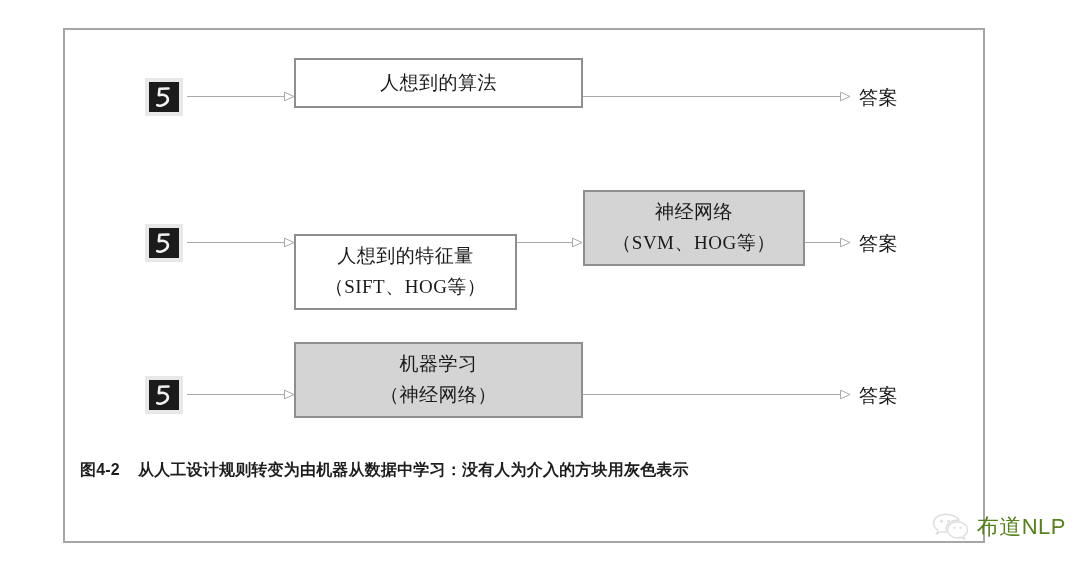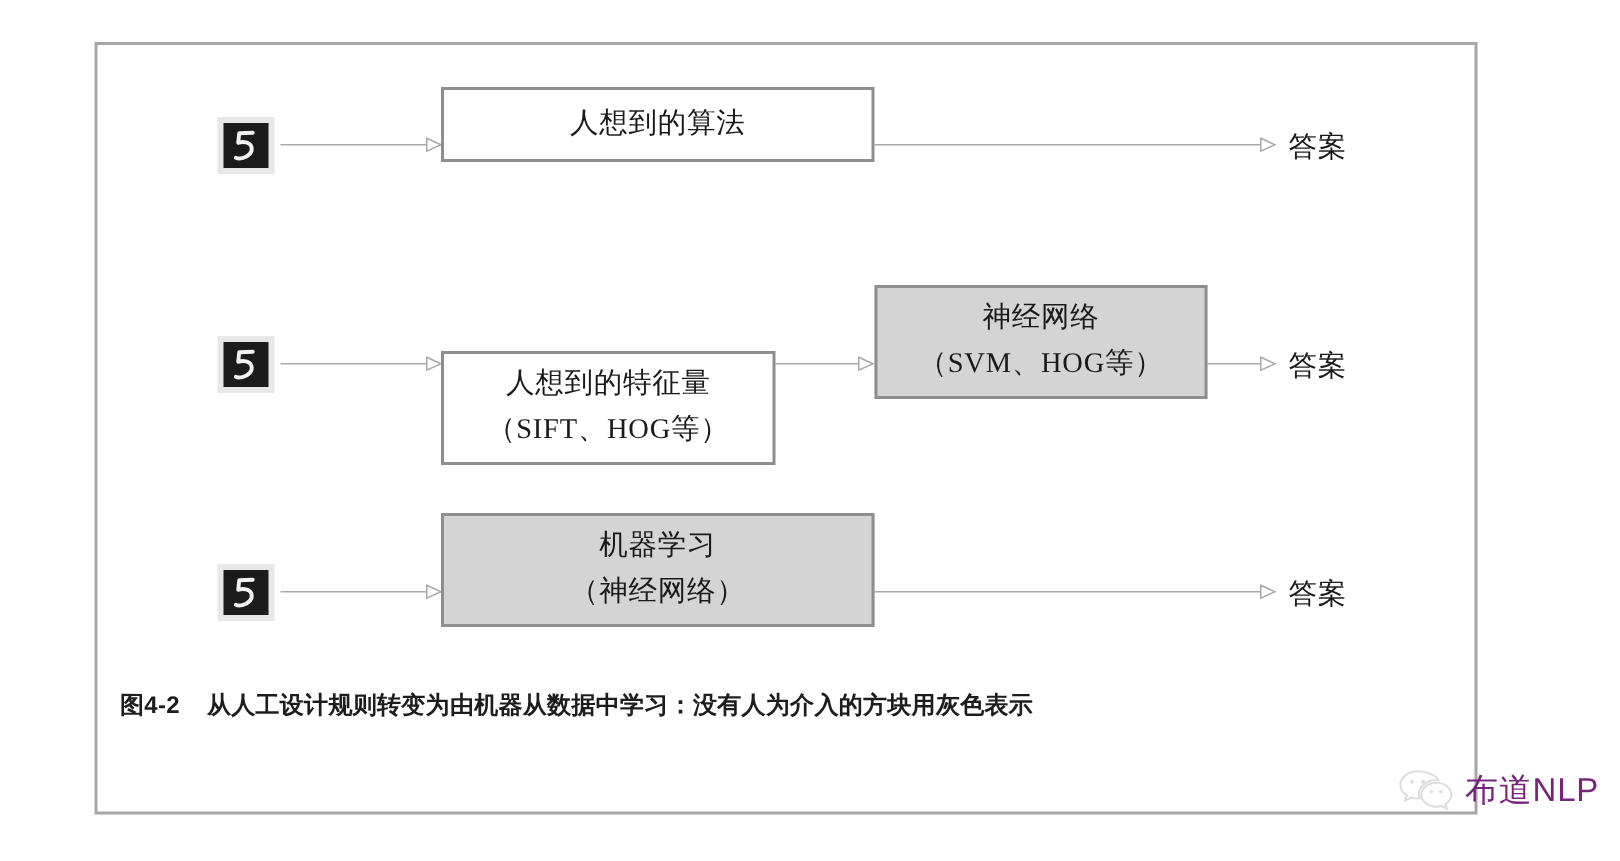--- a/index.html
+++ b/index.html
@@ -137,21 +137,21 @@
     right: 14px;
     top: 512px;
     display: flex;
     align-items: center;
     gap: 7px;
     opacity: 0.95;
   }
   #watermark .wm-text {
     font-family: "Liberation Sans", "DejaVu Sans", sans-serif;
     font-size: 22px;
-    color: #701a75;
+    color: #4d7c0f;
     letter-spacing: 0.5px;
     white-space: nowrap;
   }
   #watermark svg { display: block; }
 </style>
 </head>
 <body>
 
 <div id="figure-frame">
 

